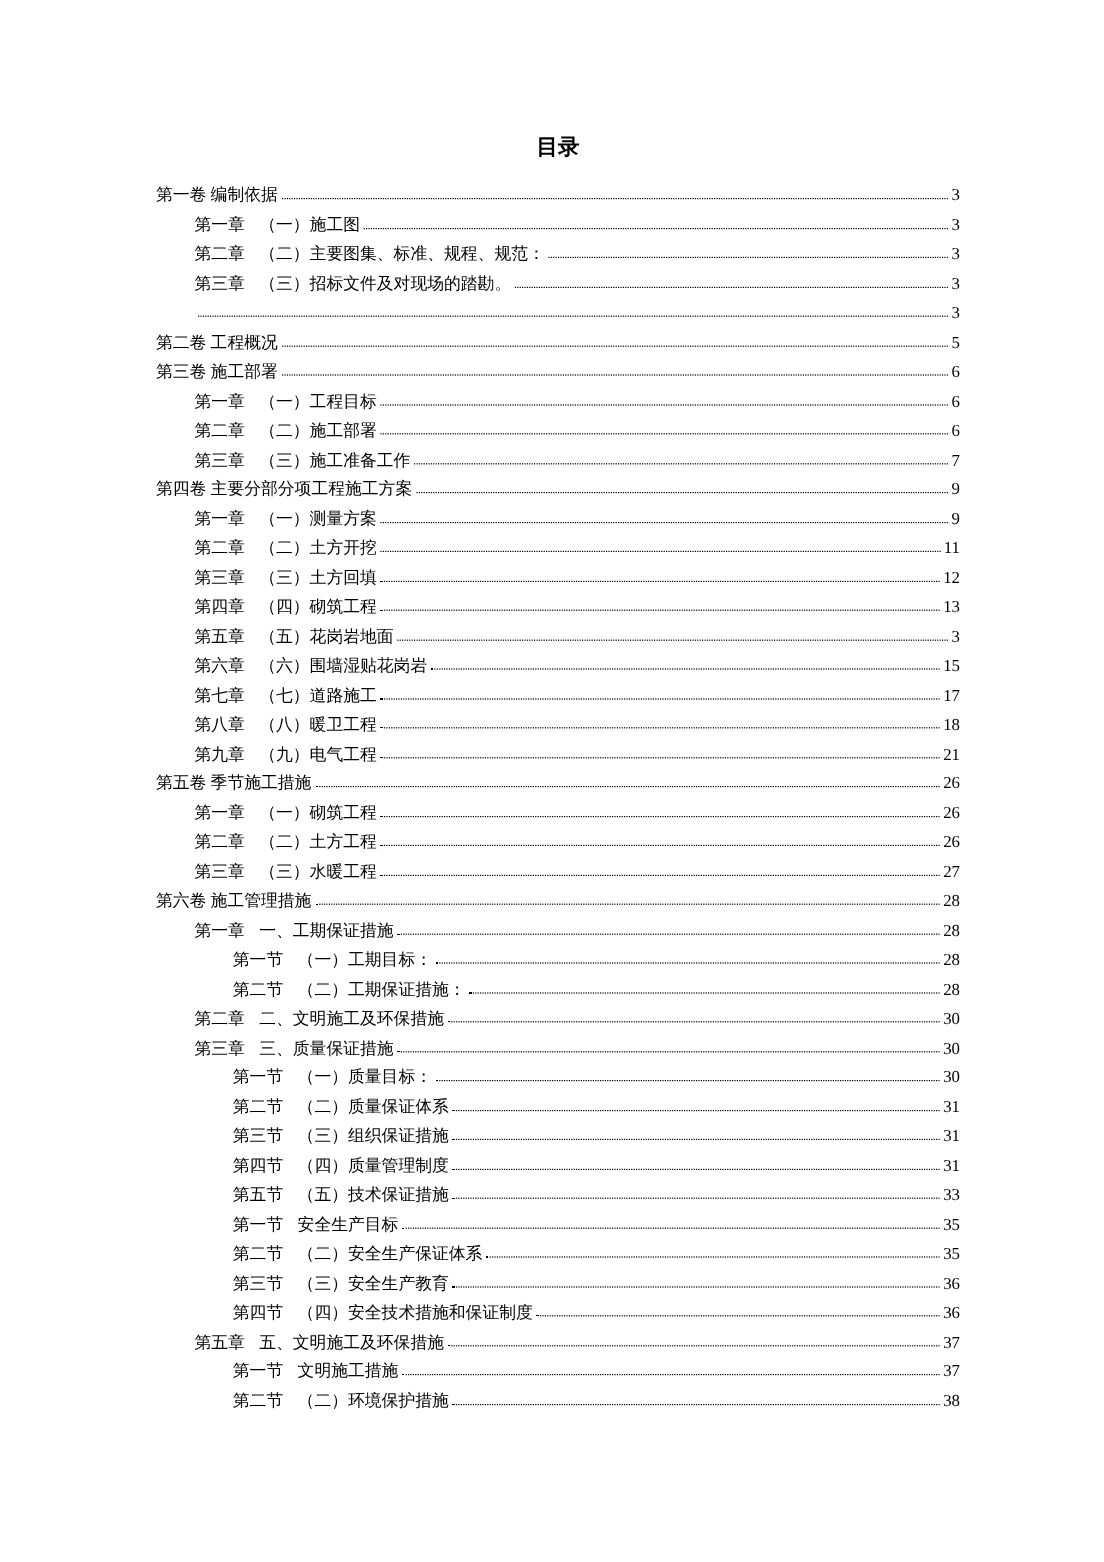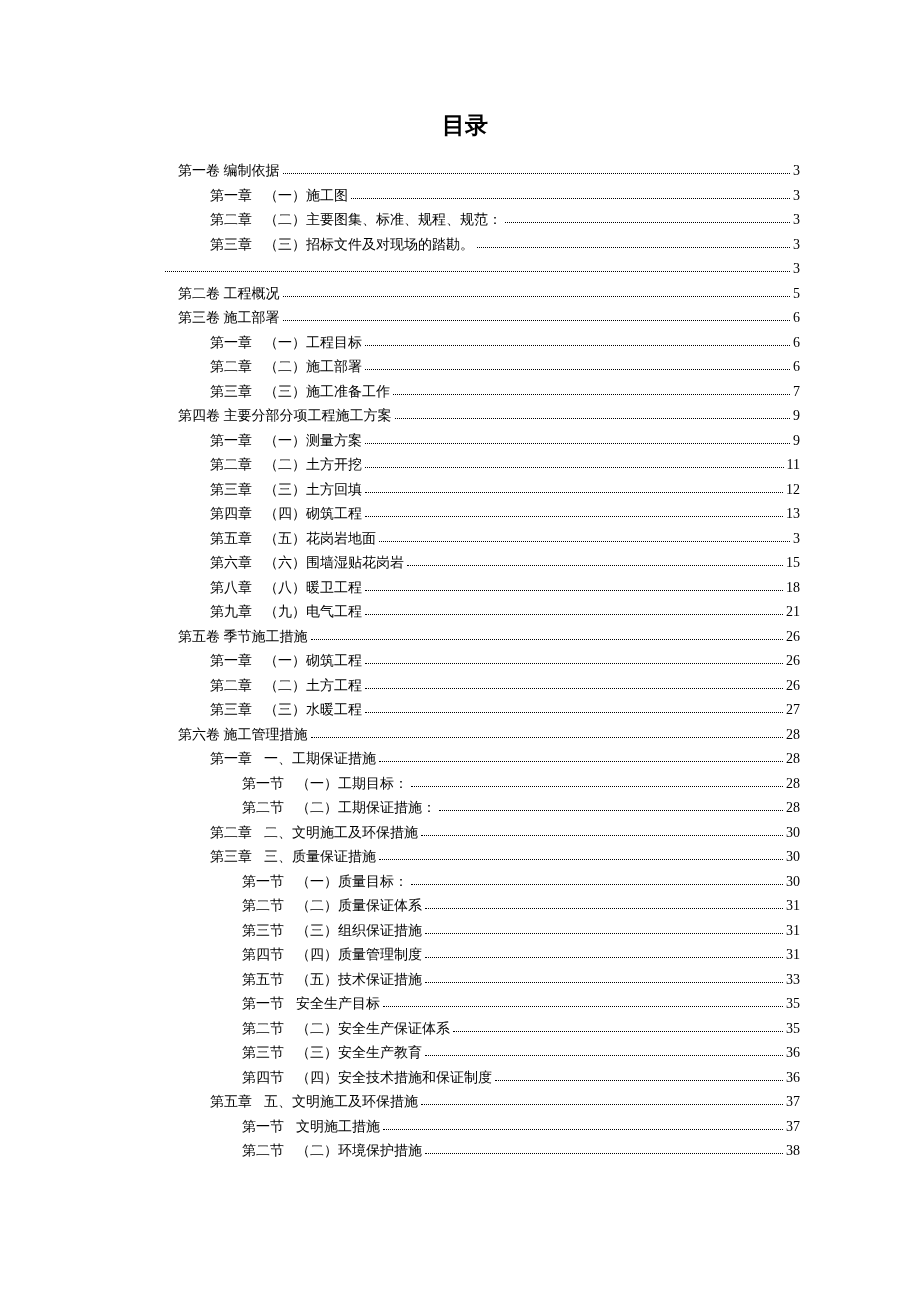--- a/index.html
+++ b/index.html
@@ -11,35 +11,34 @@
       background: #fff;
       font-family: "SimSun", "宋体", serif;
       font-size: 14px;
       color: #000;
       width: 920px;
       height: 1302px;
       padding: 110px 120px 90px 130px;
     }
     .title {
       text-align: center;
-      font-size: 23px;
+      font-size: 18px;
       font-weight: bold;
       margin-bottom: 18px;
     }
     .toc {
       line-height: 1.75;
     }
     .toc-entry {
       display: flex;
       align-items: baseline;
       white-space: nowrap;
     }
     .toc-text {
       flex: 0 0 auto;
-      margin-left: 48px;
     }
     .toc-dots {
       flex: 1 1 auto;
       border-bottom: 1.5px dotted #000;
       margin: 0 3px 3px 3px;
       min-width: 5px;
       height: 0.85em;
       transform: translateY(-1px);
     }
     .toc-page {
@@ -136,20 +135,25 @@
       <span class="toc-text"><span class="sub-prefix">第五章</span><span>（五）花岗岩地面</span></span>
       <span class="toc-dots"></span>
       <span class="toc-page">3</span>
     </div>
     <div class="toc-entry lvl-1">
       <span class="toc-text"><span class="sub-prefix">第六章</span><span>（六）围墙湿贴花岗岩</span></span>
       <span class="toc-dots"></span>
       <span class="toc-page">15</span>
     </div>
     <div class="toc-entry lvl-1">
+      <span class="toc-text"><span class="sub-prefix">第七章</span><span>（七）道路施工</span></span>
+      <span class="toc-dots"></span>
+      <span class="toc-page">17</span>
+    </div>
+    <div class="toc-entry lvl-1">
       <span class="toc-text"><span class="sub-prefix">第八章</span><span>（八）暖卫工程</span></span>
       <span class="toc-dots"></span>
       <span class="toc-page">18</span>
     </div>
     <div class="toc-entry lvl-1">
       <span class="toc-text"><span class="sub-prefix">第九章</span><span>（九）电气工程</span></span>
       <span class="toc-dots"></span>
       <span class="toc-page">21</span>
     </div>
     <div class="toc-entry lvl-0">

